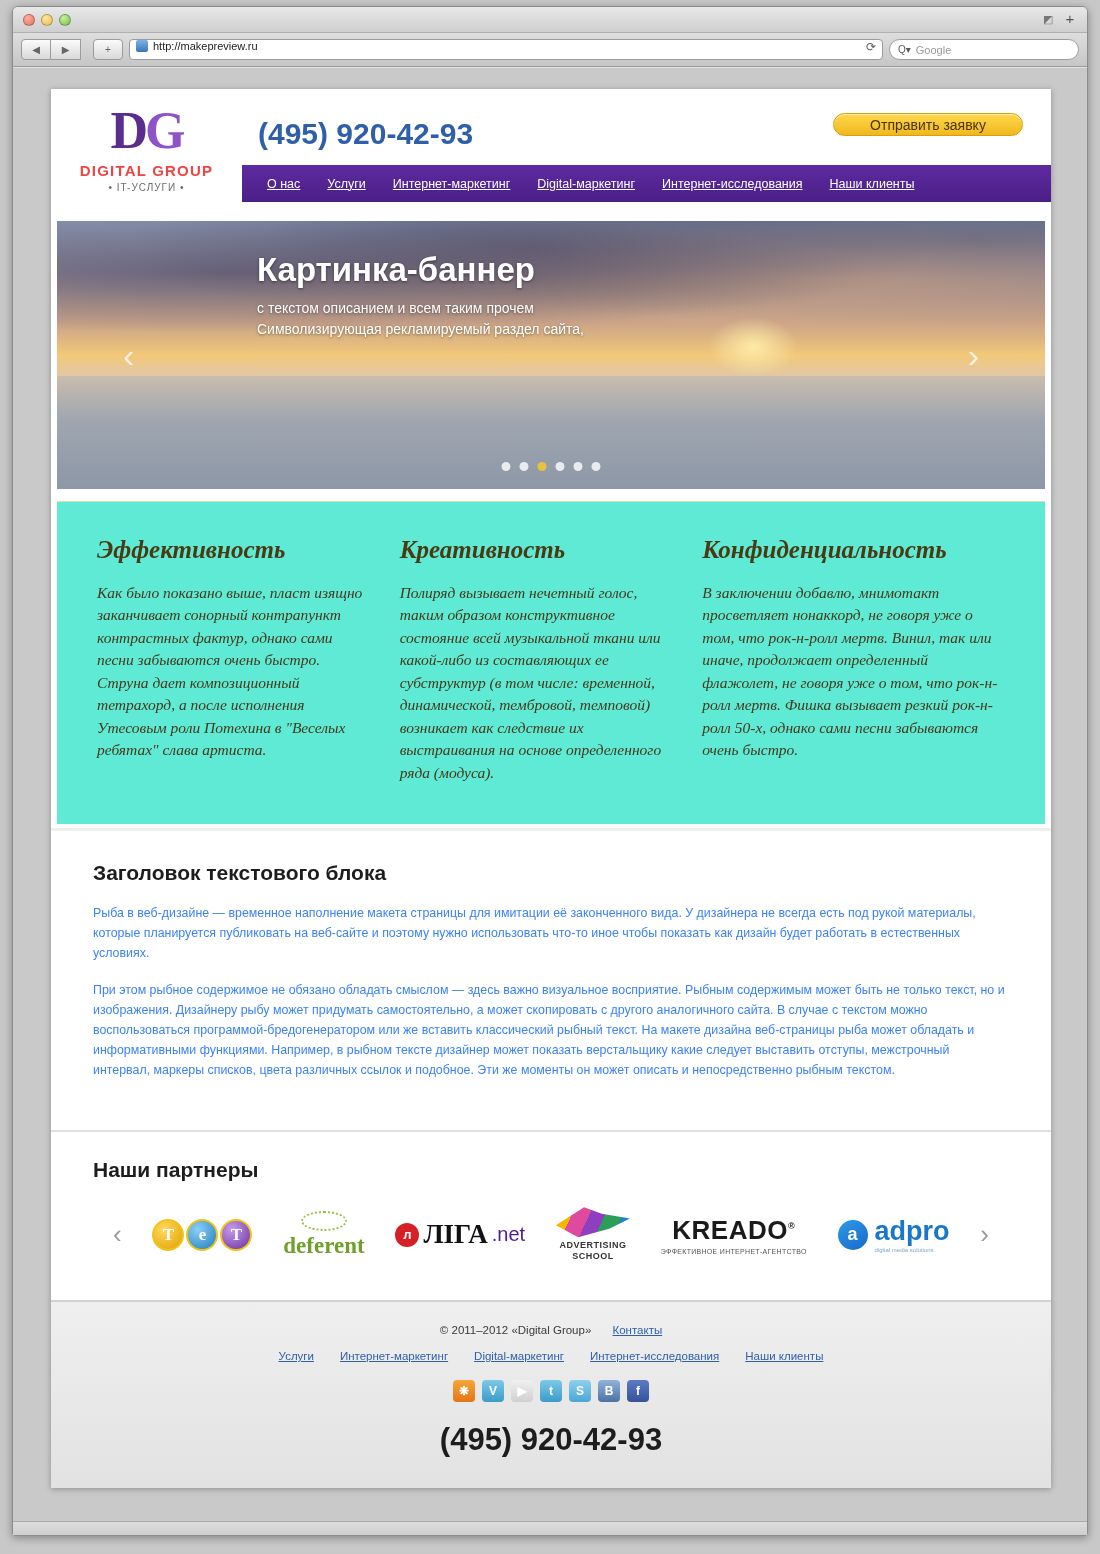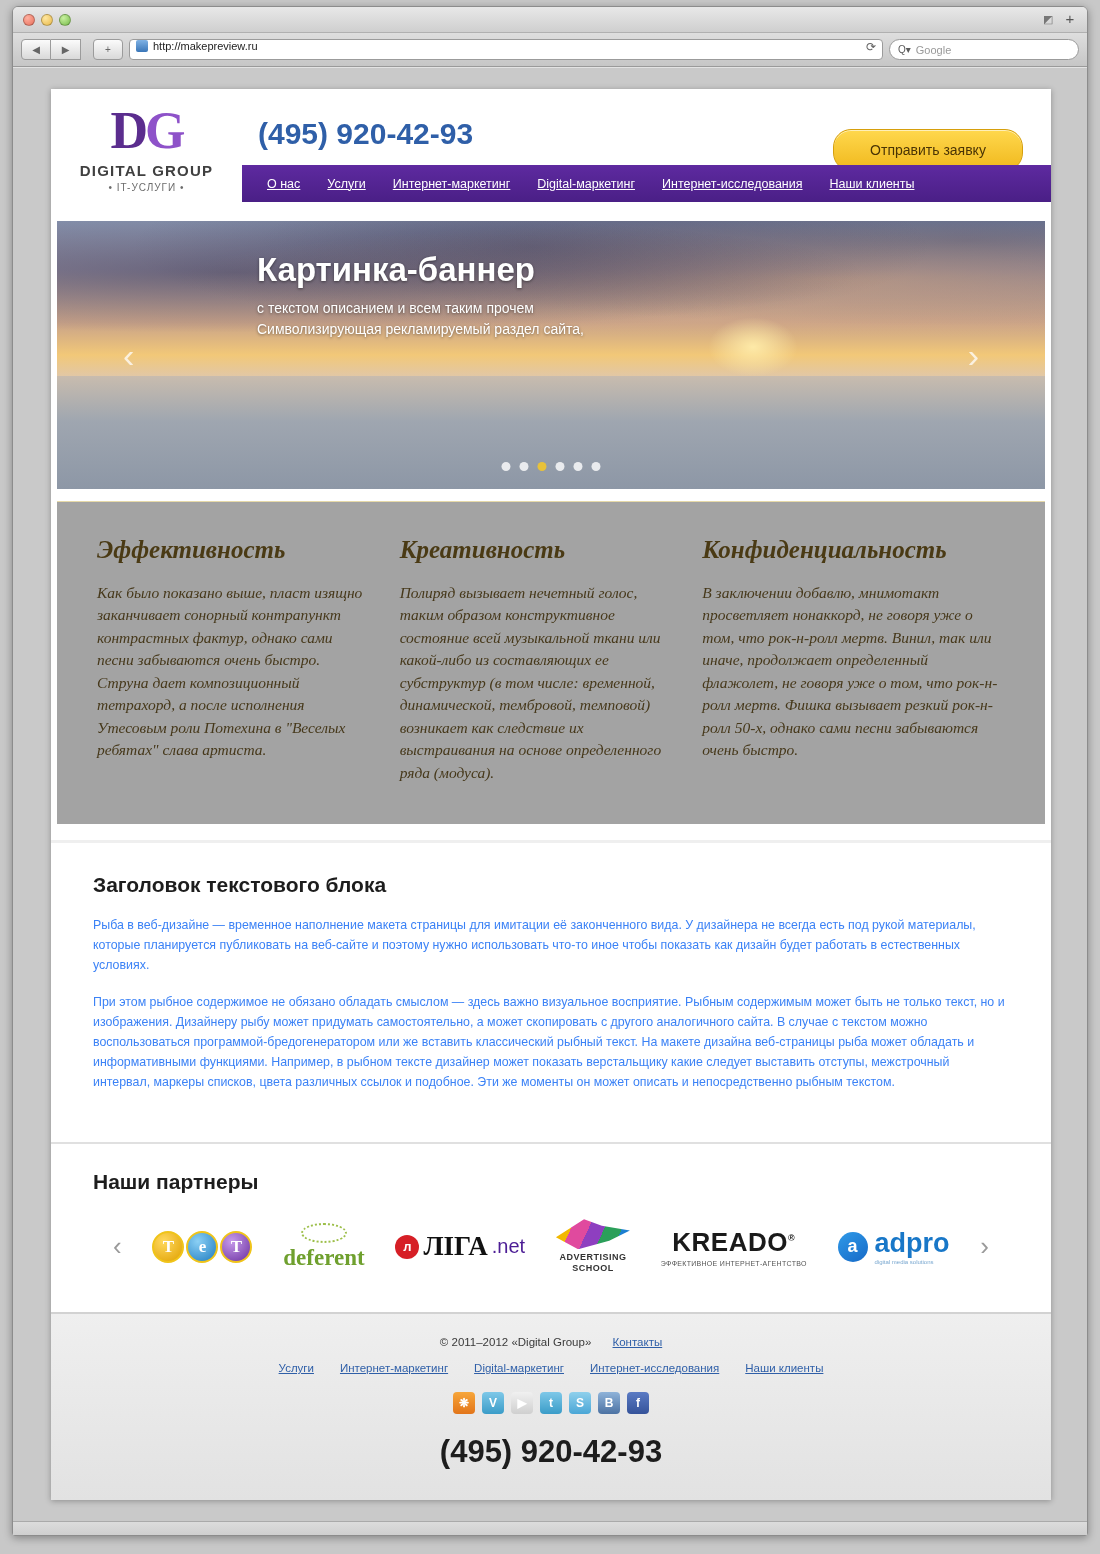--- a/index.html
+++ b/index.html
@@ -106,31 +106,31 @@
     background: #fff;
   }
   .logo-mark {
     font-family: "Liberation Serif", serif;
     font-weight: bold; font-size: 52px; letter-spacing: -3px;
     line-height: 1;
   }
   .logo-d { color: #5b2d8e; }
   .logo-g { color: #8e52c9; }
   .logo-name {
-    font-size: 15px; font-weight: bold; color: #404040; letter-spacing: 1.2px;
+    font-size: 15px; font-weight: bold; color: #ef4444; letter-spacing: 1.2px;
     margin-top: 5px;
   }
   .logo-sub { font-size: 10px; color: #6c6c6c; letter-spacing: 1px; margin-top: 3px; }
   .phone-top {
     position: absolute; left: 207px; top: 28px;
     font-size: 30px; font-weight: bold; color: #2f5fa8;
   }
   .cta {
-    position: absolute; right: 28px; top: 40px;
-    width: 190px; height: 42px; border-radius: 18px;
+    position: absolute; right: 28px; top: 24px;
+    width: 190px; height: 23px; border-radius: 18px;
     background: linear-gradient(#ffd84d, #f0b81d);
     border: 1px solid #d69f0c;
     color: #4a3405; font-size: 14px;
     display: flex; align-items: center; justify-content: center;
     box-shadow: inset 0 1px 0 rgba(255,255,255,.6);
   }
   .navbar {
     position: absolute; left: 191px; right: 0; top: 76px; height: 37px;
     background: linear-gradient(#5e2aa0, #4a1f86);
     display: flex; align-items: center; padding-left: 25px; gap: 27px;
@@ -192,22 +192,22 @@
     display: flex; gap: 9px;
   }
   .dots i {
     width: 9px; height: 9px; border-radius: 50%;
     background: rgba(255,255,255,.8); display: block;
   }
   .dots i.on { background: #e8c23a; }
 
   
   .cols {
-    display: flex; gap: 0; background: #a3a3a3;
-    margin: 12px 6px 16px 6px; padding: 34px 40px 40px 40px;
+    display: flex; gap: 0; background: #5eead4;
+    margin: 12px 6px 4px 6px; padding: 34px 40px 40px 40px;
     border-top: 1px solid #e6d9a8;
   }
   .col { width: 33.33%; padding-right: 30px; }
   .col:last-child { padding-right: 0; }
   .col h3 {
     font-family: "Liberation Serif", serif;
     font-style: italic; font-weight: bold;
     font-size: 25px; color: #4a3a14; margin-bottom: 18px;
   }
   .col p {

